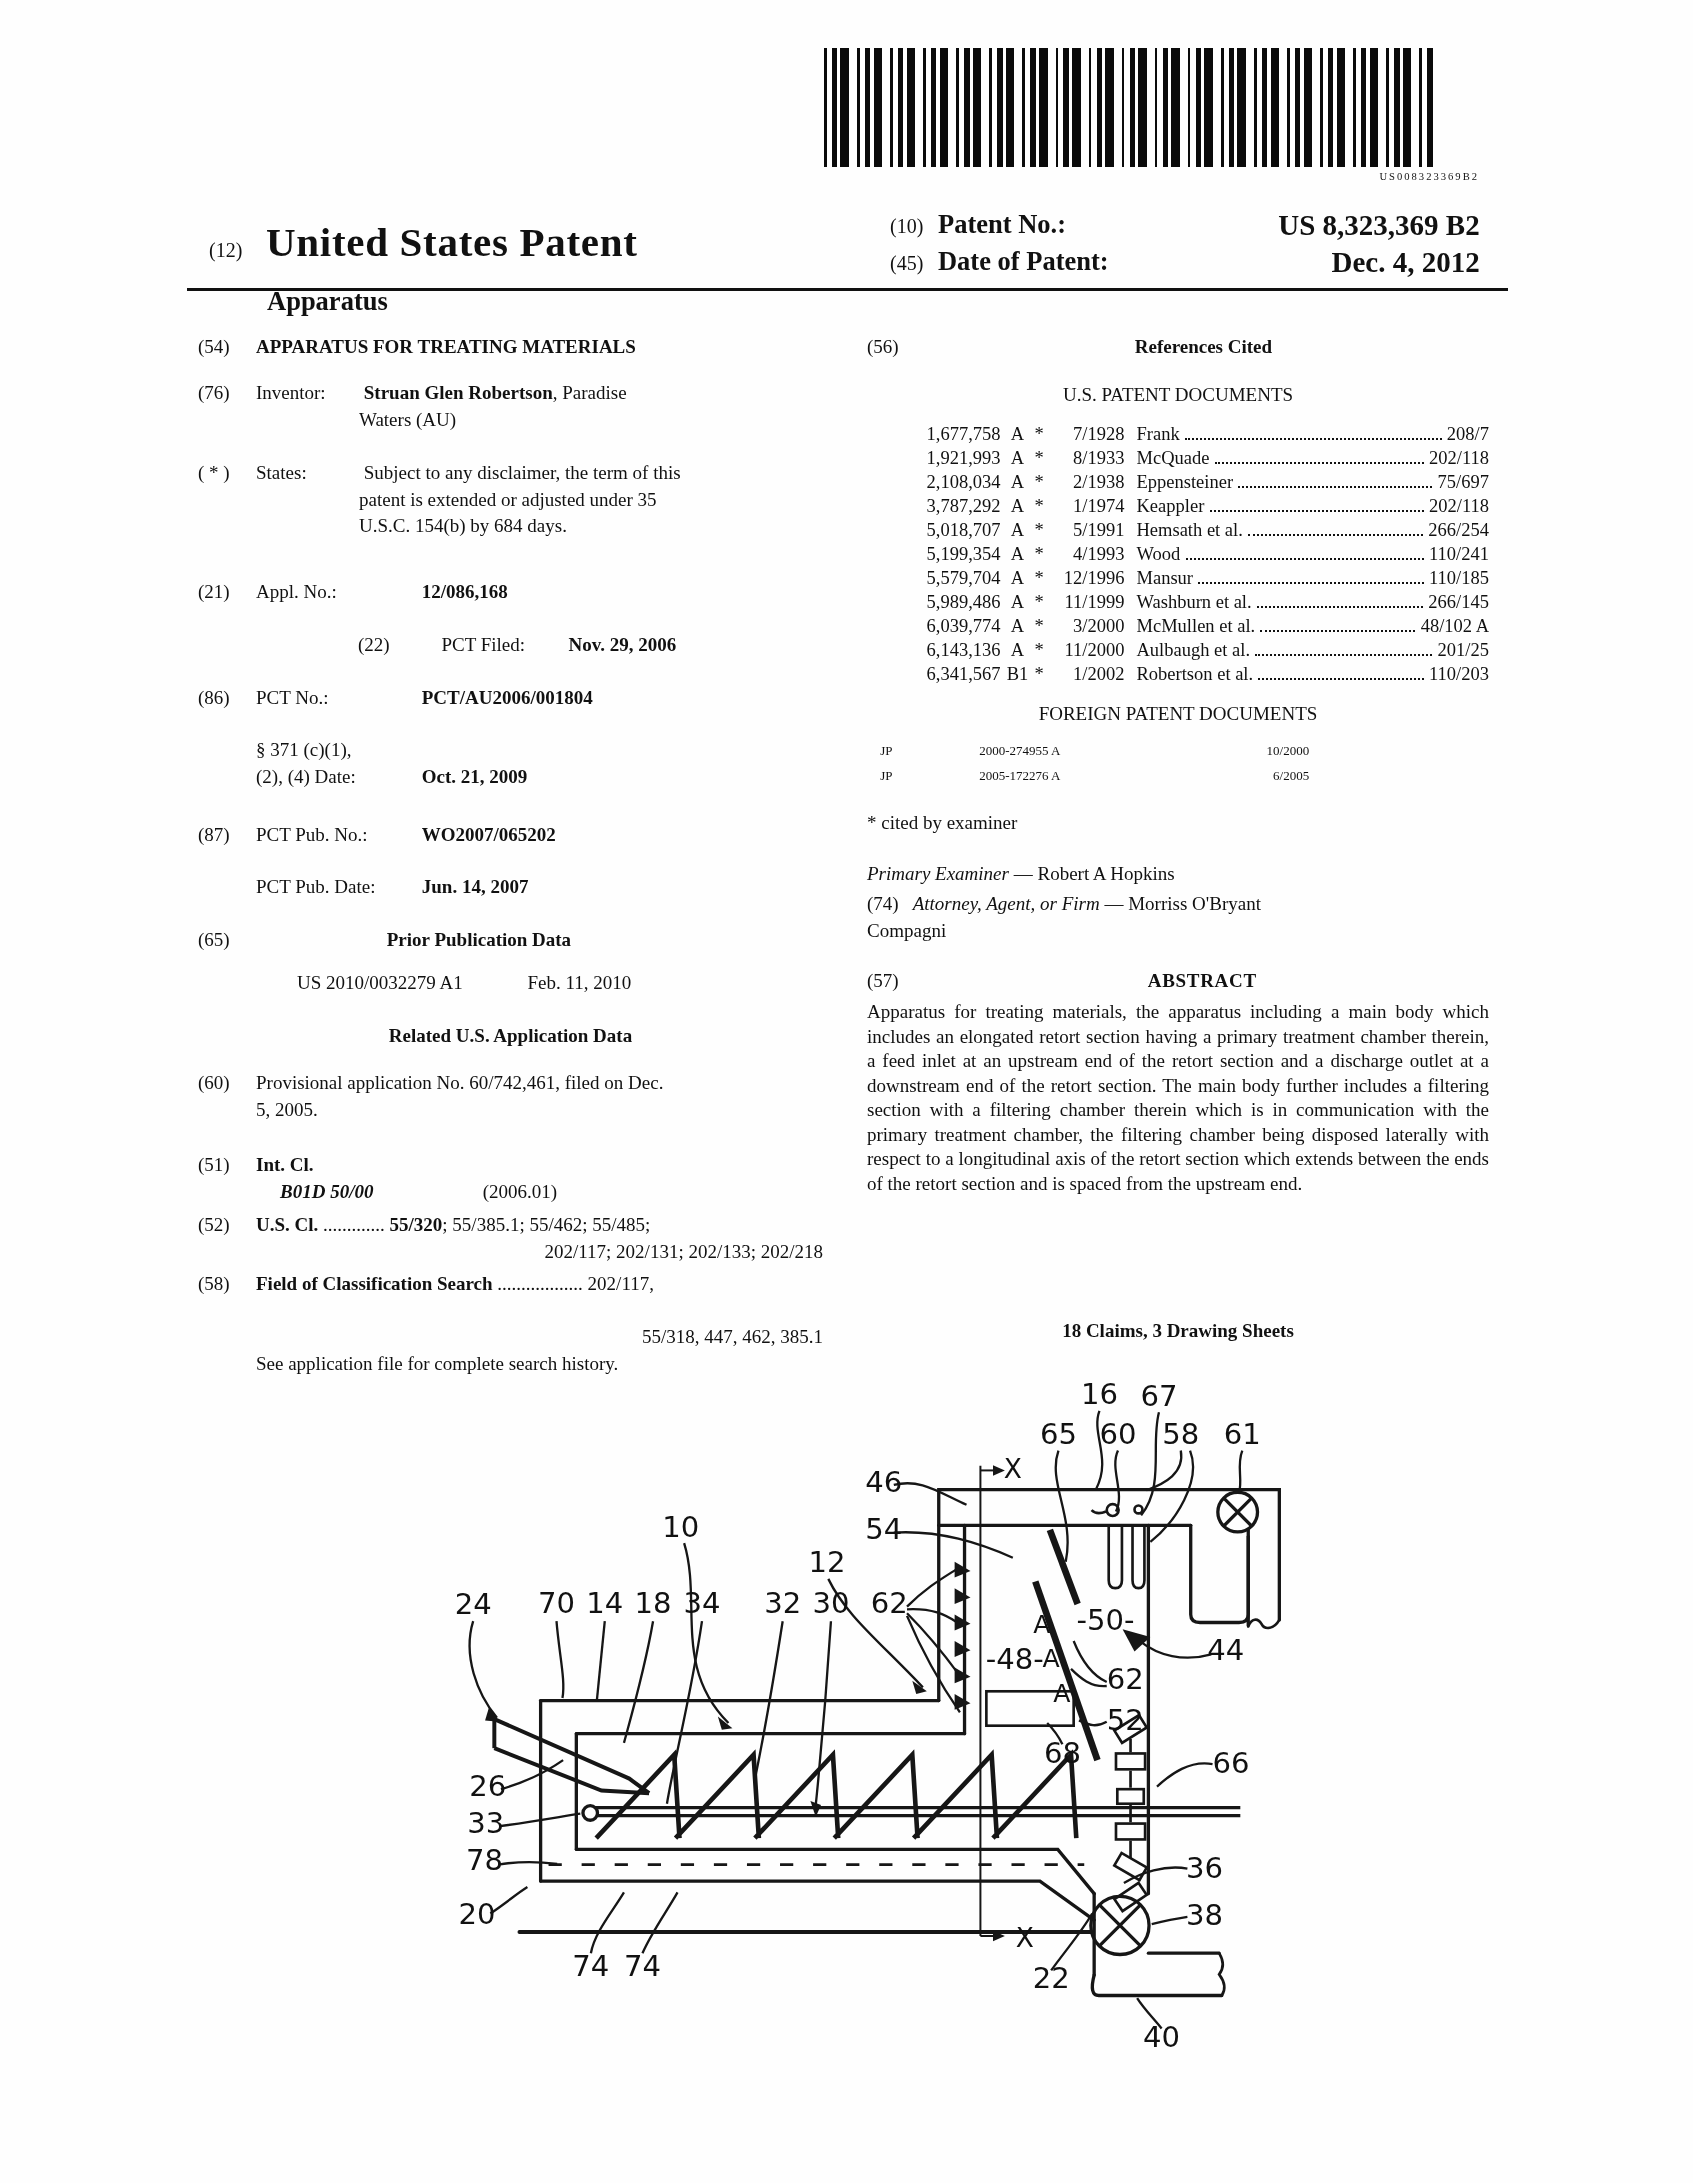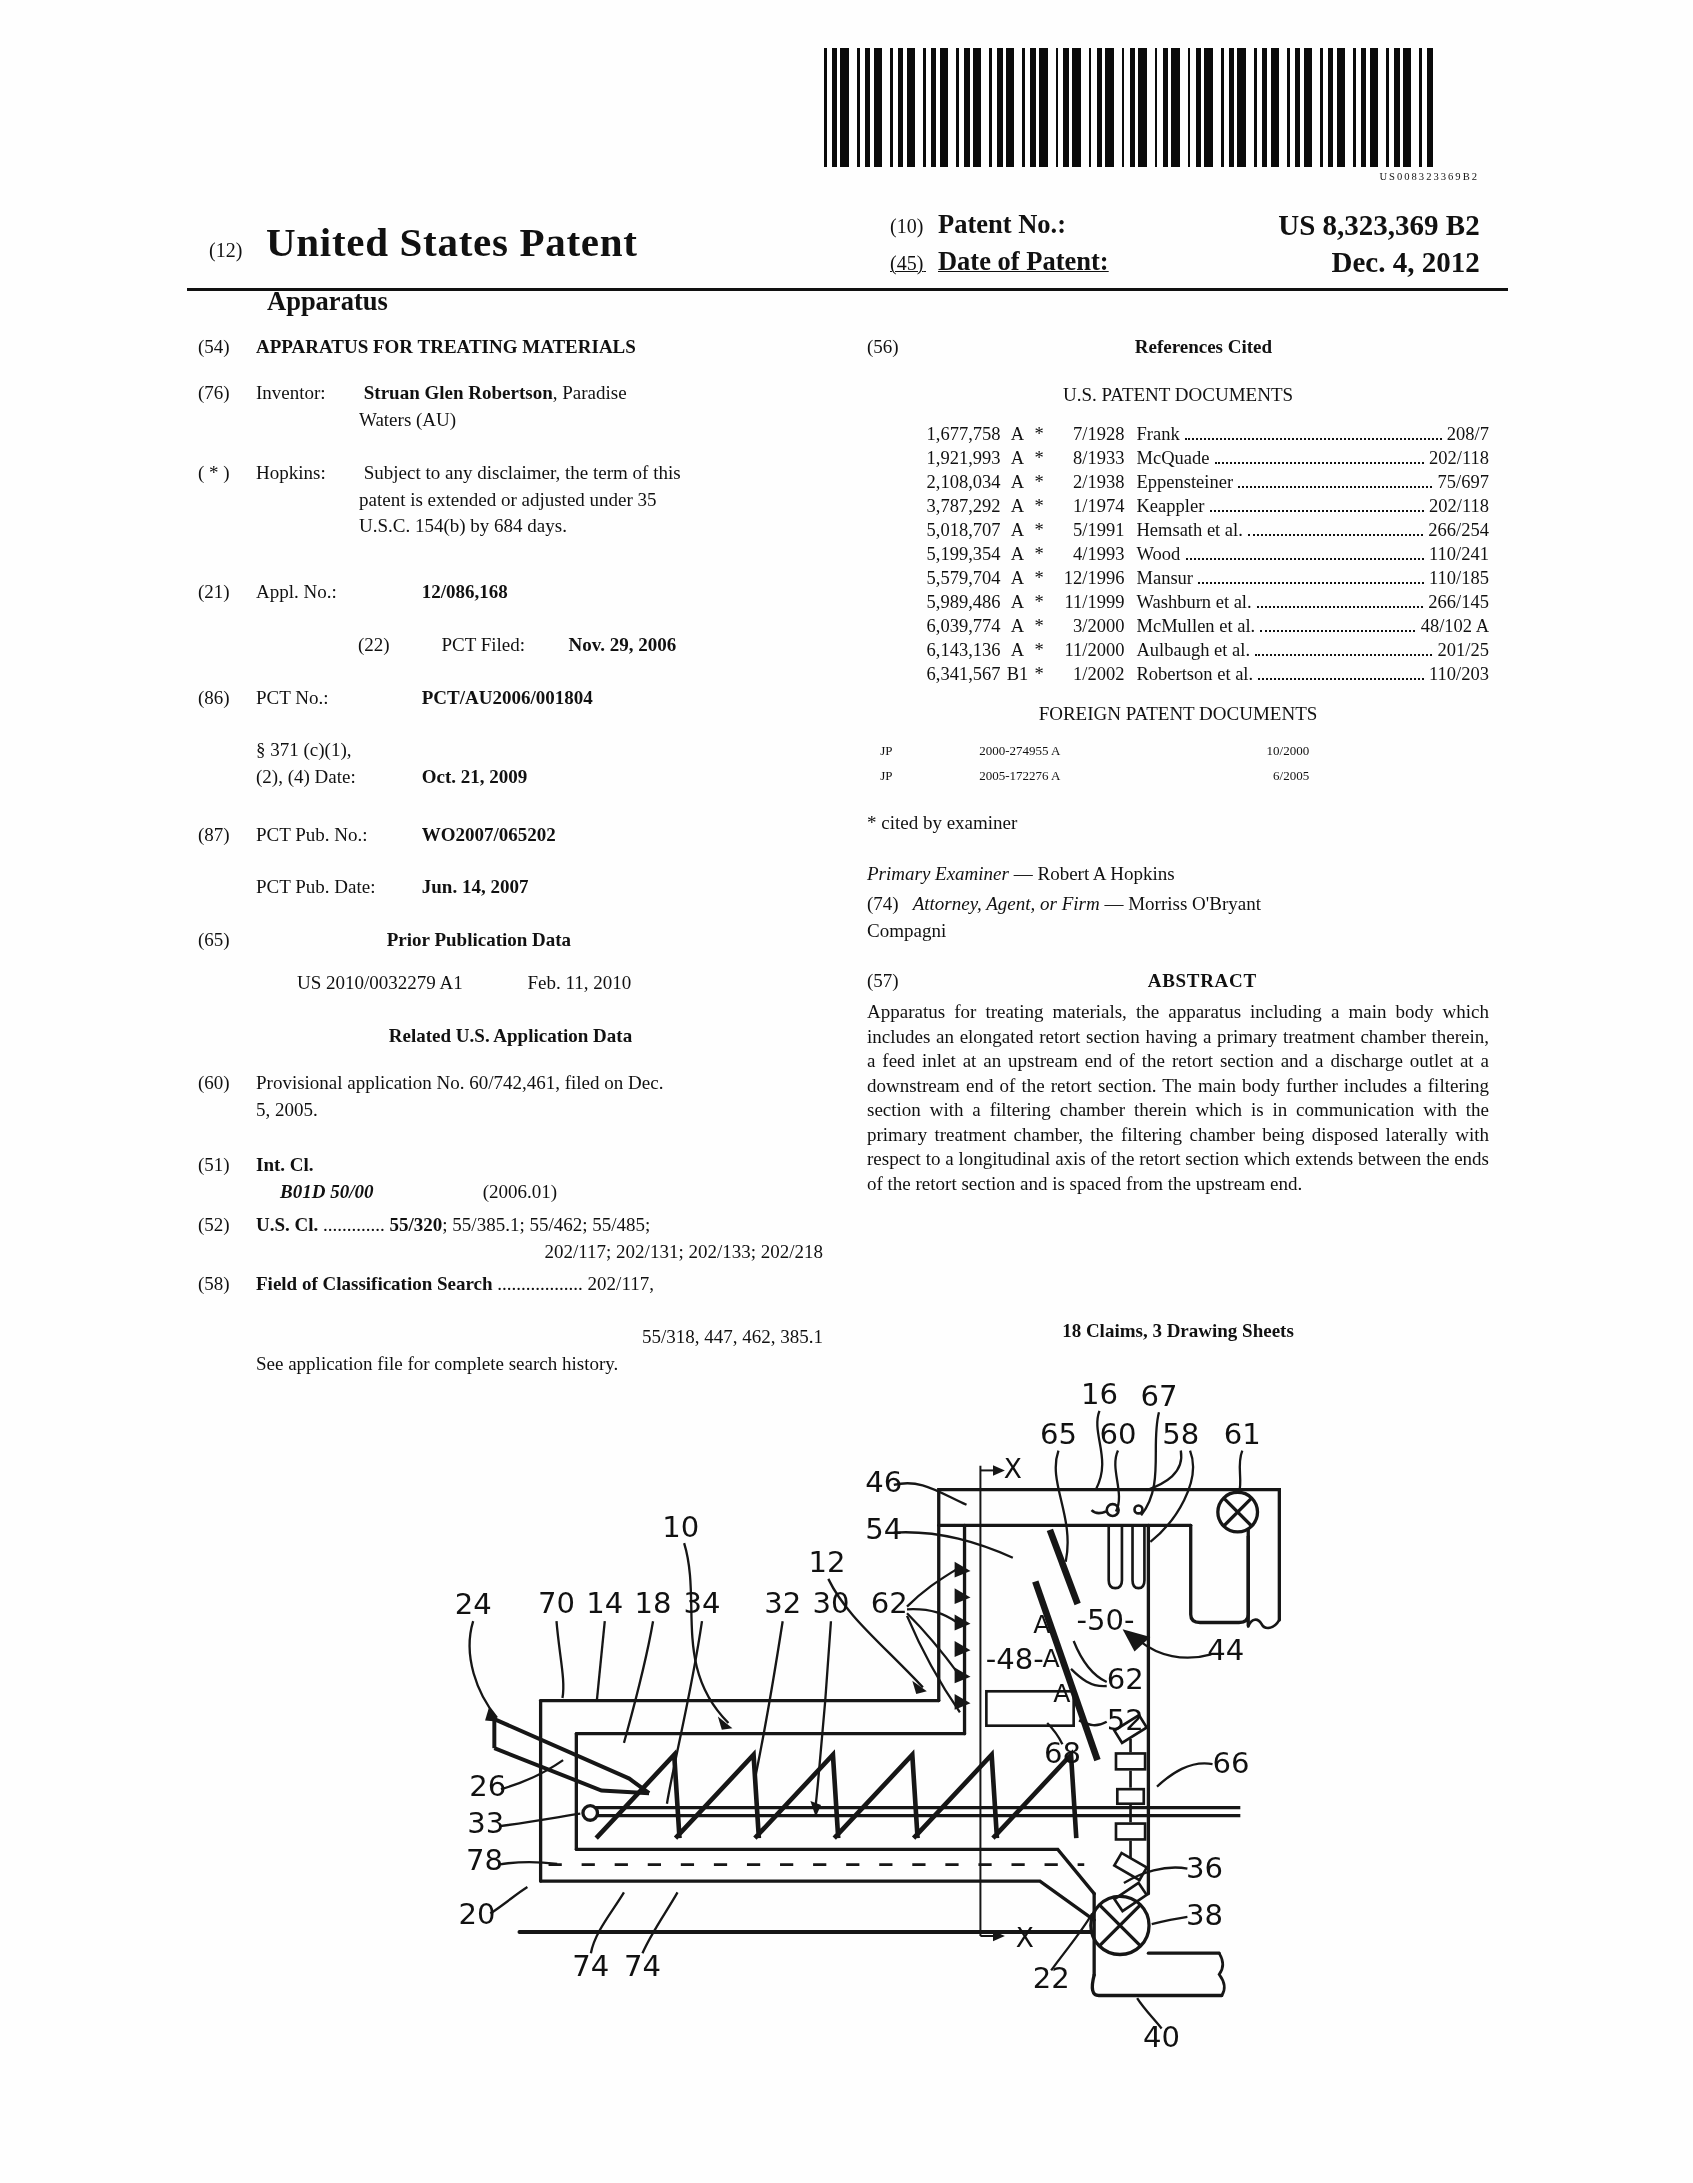--- a/index.html
+++ b/index.html
@@ -120,42 +120,42 @@
   </div>
   <div class="abs" style="left:267px;top:286px;">
     <span id="surname">Apparatus</span>
   </div>
 
   <div class="abs" style="left:890px;top:209px;width:595px;">
     <span class="code-sm">(10)</span>
     <span class="hdr-label" style="margin-left:12px;">Patent No.:</span>
     <span class="hdr-value" style="position:absolute;right:5.3px;">US 8,323,369 B2</span>
   </div>
-  <div class="abs" style="left:890px;top:246px;width:595px;text-decoration:underline;">
+  <div class="abs" style="left:890px;top:246px;width:595px;">
     <span class="code-sm">(45)</span>
     <span class="hdr-label" style="margin-left:12px;">Date of Patent:</span>
     <span class="hdr-value" style="position:absolute;right:5.3px;">Dec. 4, 2012</span>
   </div>
 
   <div id="rule"></div>
 
   <div id="leftcol" class="col">
 
     <div class="item" style="top:10px;">
       <span class="code">(54)</span><span class="b">APPARATUS FOR TREATING MATERIALS</span>
     </div>
 
     <div class="item" style="top:56px;">
       <span class="code">(76)</span><span class="lbl">Inventor:</span>
       <span><span class="b">Struan Glen Robertson</span><span>, Paradise</span></span><br>
       <span style="margin-left:161px;">Waters (AU)</span>
     </div>
 
     <div class="item" style="top:136px;">
-      <span class="code">( * )</span><span class="lbl">Hopkins:</span>
+      <span class="code">( * )</span><span class="lbl">States:</span>
       <span>Subject to any disclaimer, the term of this</span><br>
       <span style="margin-left:161px;">patent is extended or adjusted under 35</span><br>
       <span style="margin-left:161px;">U.S.C. 154(b) by 684 days.</span>
     </div>
 
     <div class="item" style="top:255px;">
       <span class="code">(21)</span><span class="lbl" style="width:161px;">Appl. No.:</span>
       <span class="val">12/086,168</span>
     </div>
 

